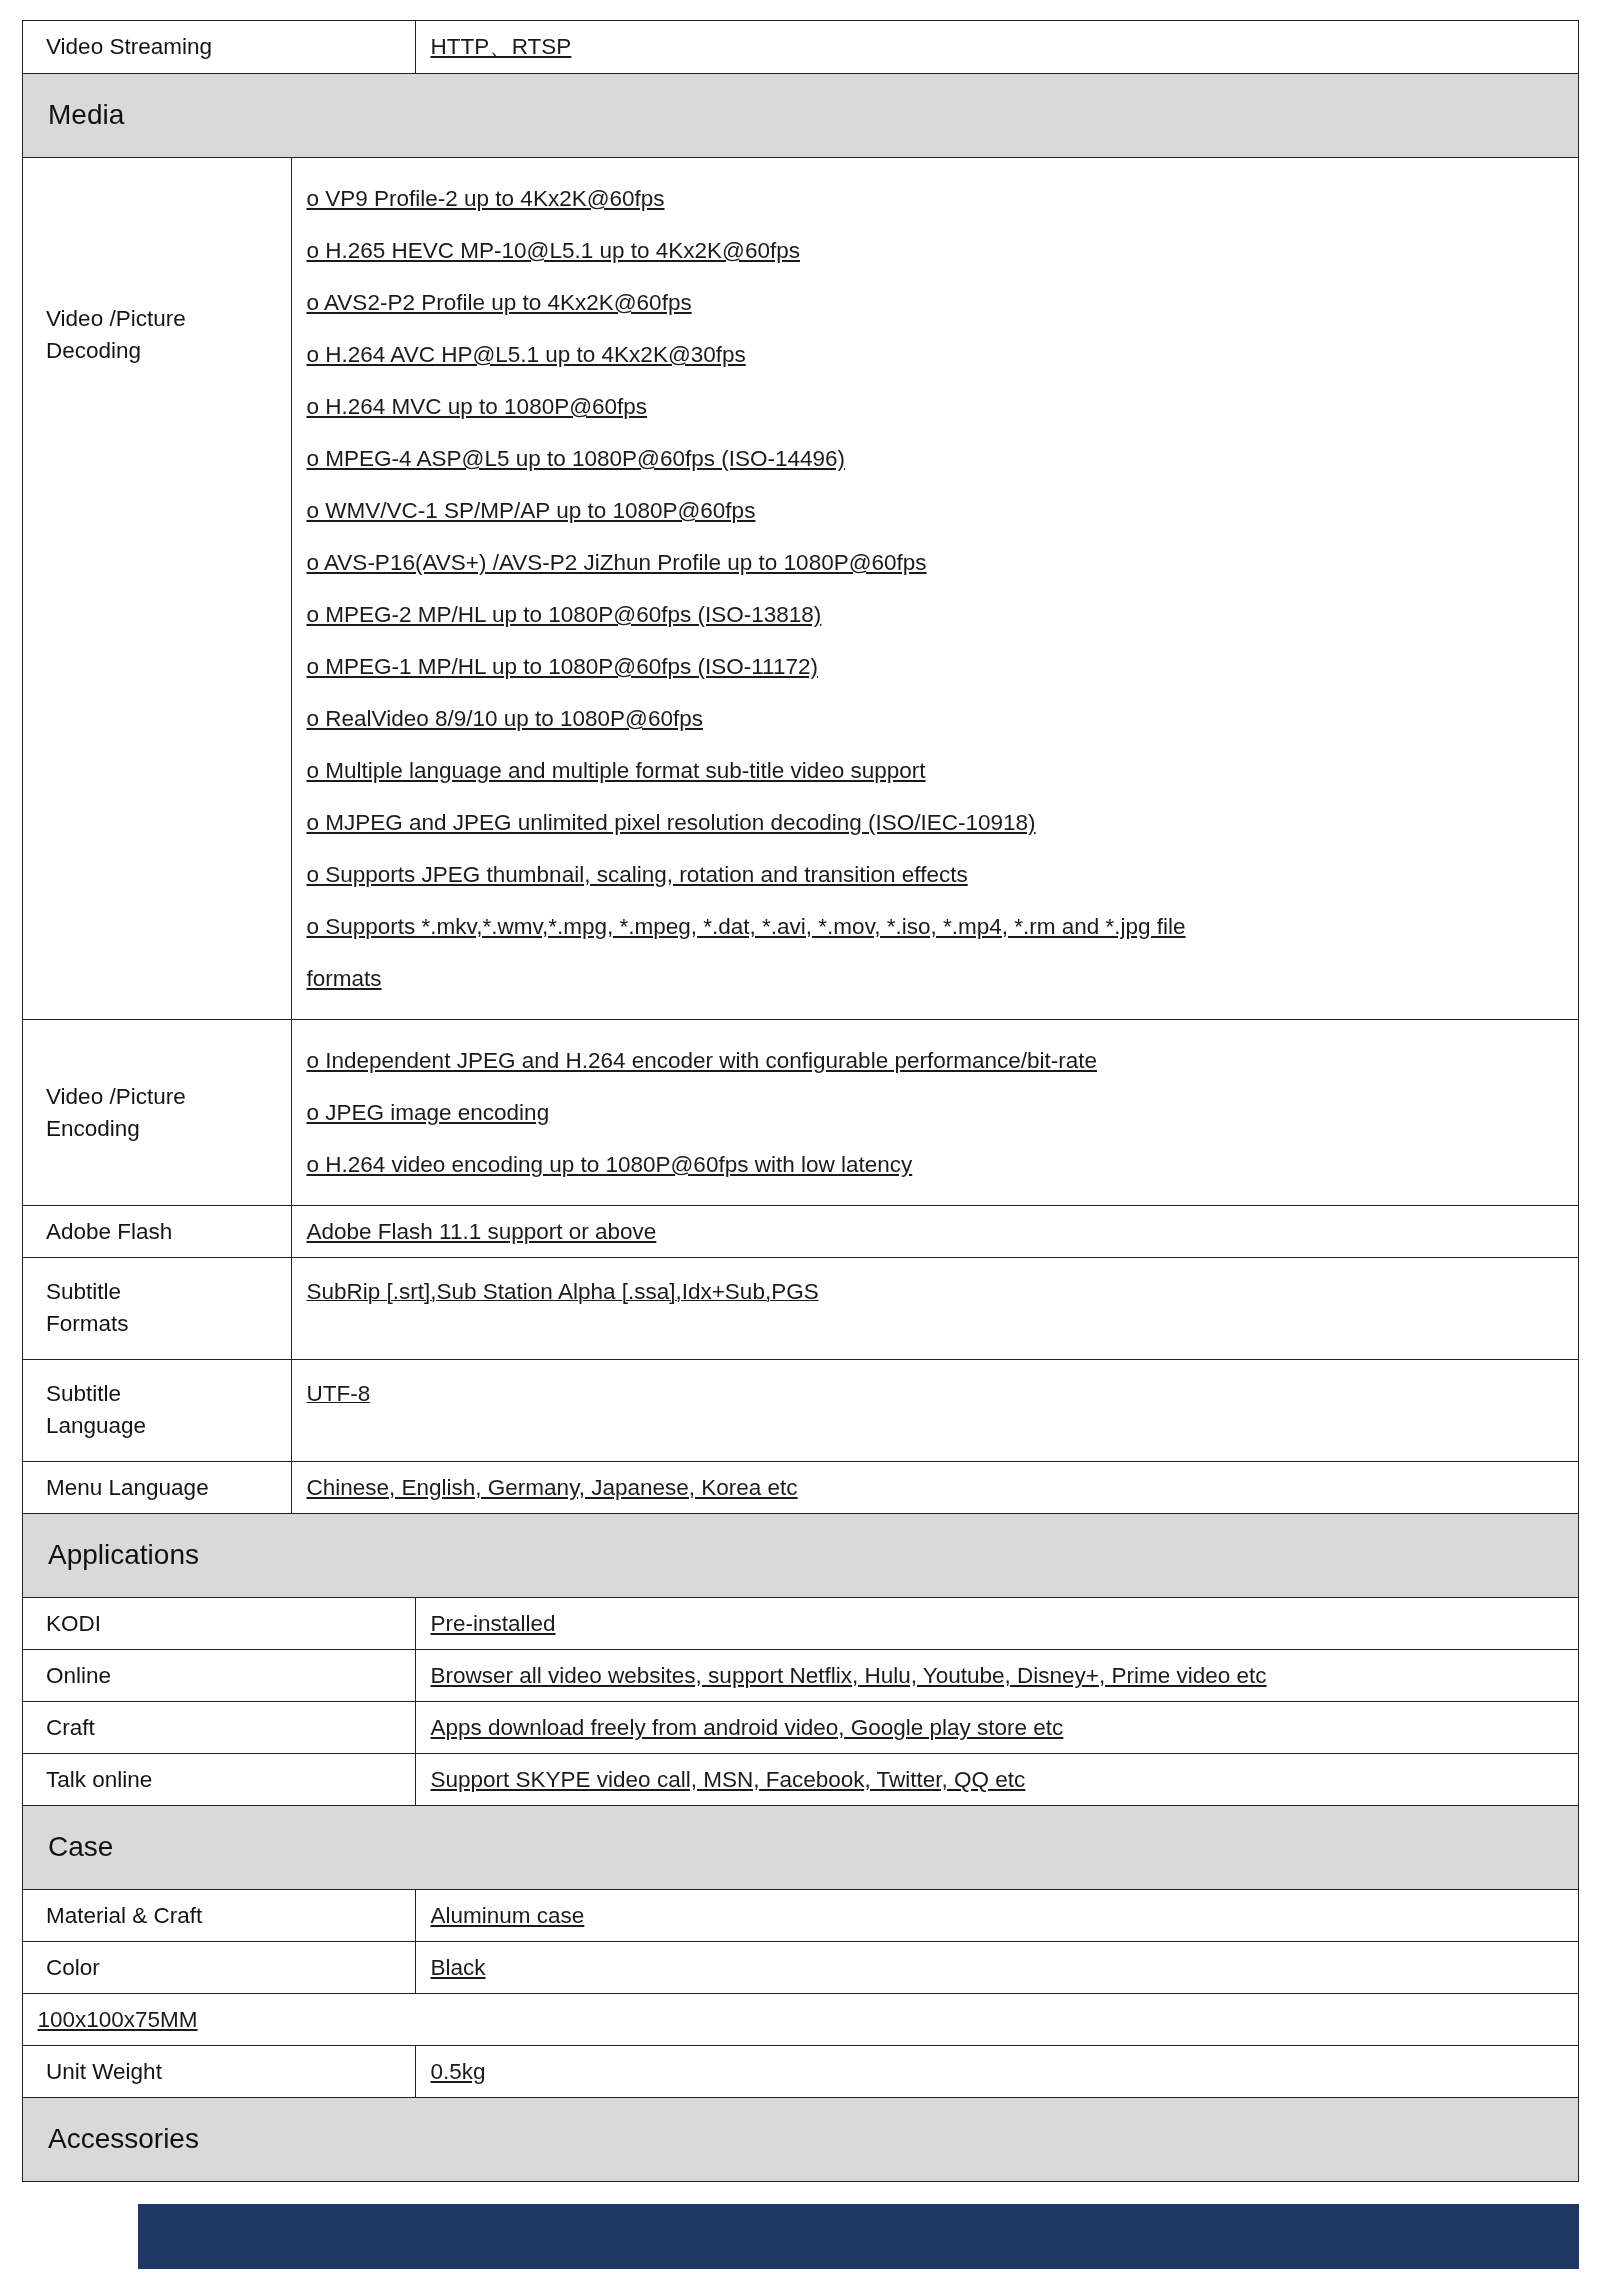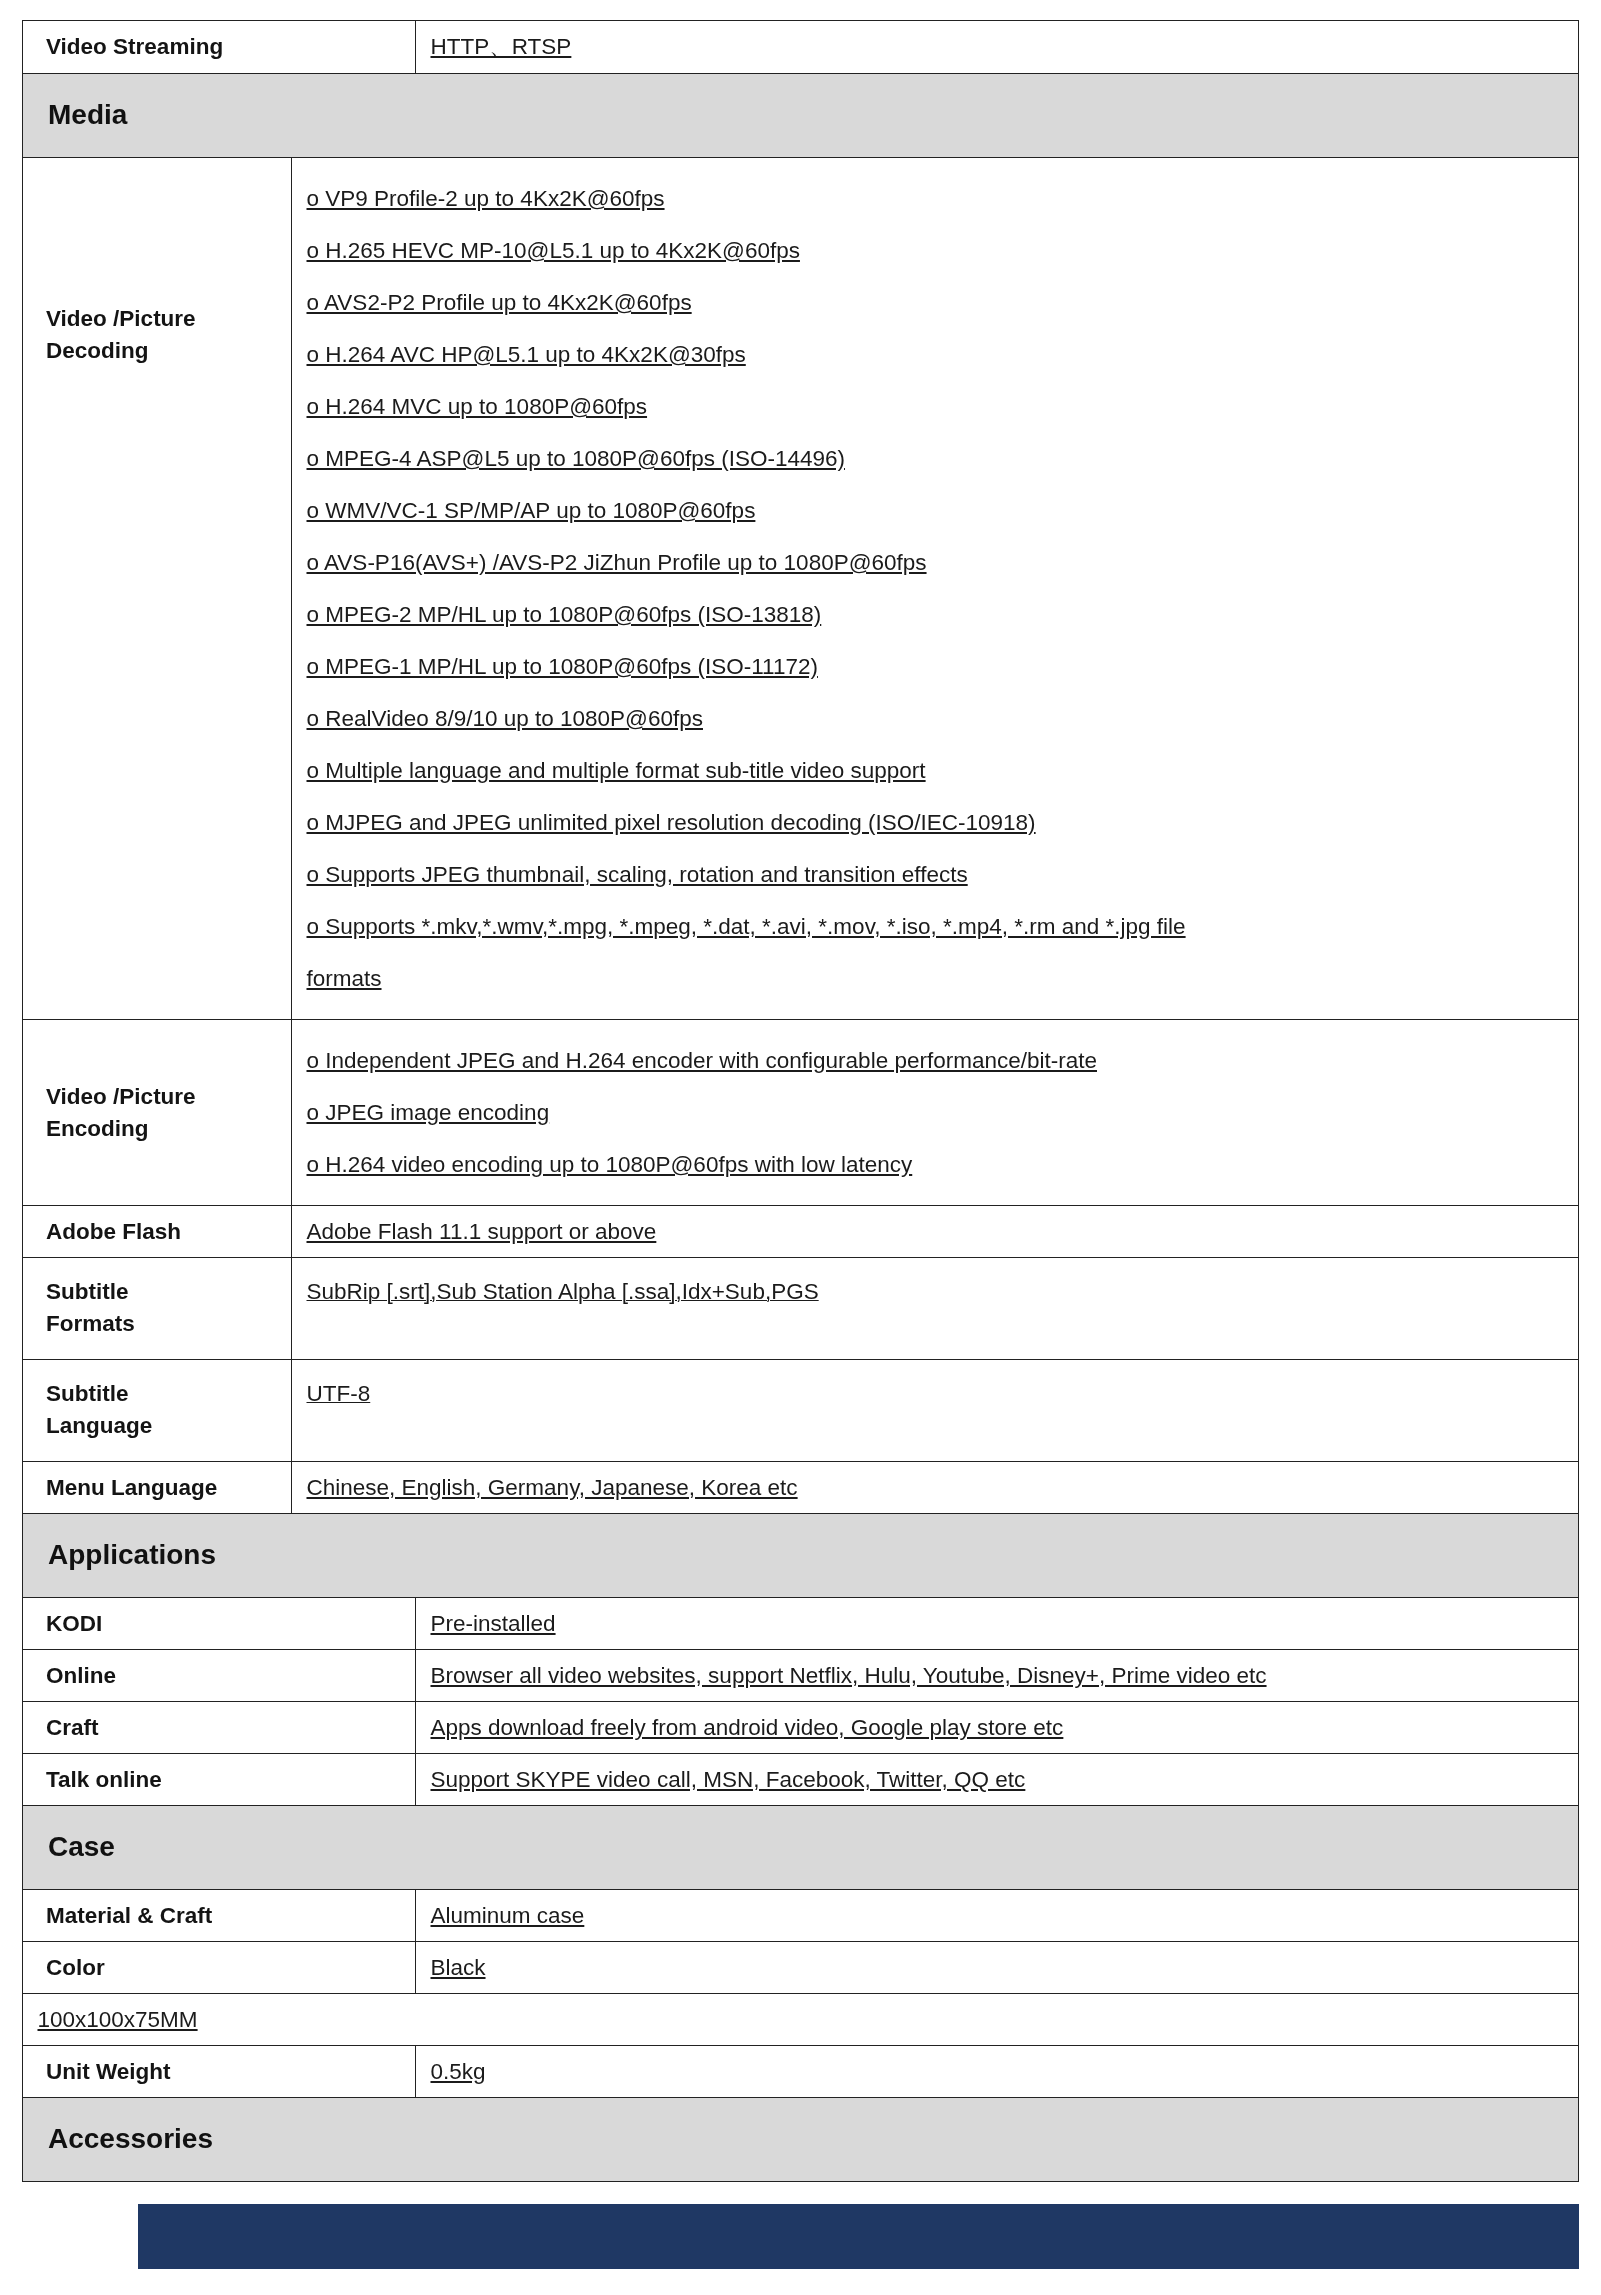--- a/index.html
+++ b/index.html
@@ -18,31 +18,31 @@
 
   .row { display: grid; border-top: 1.5px solid #222222; }
   .row:first-child { border-top: none; }
   .row.wide   { grid-template-columns: 393px 1fr; }
   .row.narrow { grid-template-columns: 269px 1fr; }
 
   .row.header-band {
     display: flex; align-items: center;
     background: #d9d9d9; height: 84px; padding-left: 25px;
   }
-  .header-band .t { font-size: 28px; font-weight: 700; color: #111111; line-height: 1.1; }
+  .header-band .t { font-size: 28px; font-weight: 400; color: #111111; line-height: 1.1; }
 
   .cell { min-height: 0; }
   .cell.label {
     border-right: 1.5px solid #222222;
     padding-left: 23px; padding-right: 8.7px;
   }
   .cell.value { padding-left: 14.5px; padding-right: 17.4px; text-decoration: underline; }
 
   .t { font-size: 22.5px; line-height: 32px; white-space: pre-line; }
-  .label .t { font-weight: 700; color: #141414; }
+  .label .t { font-weight: 400; color: #141414; }
 
   
   .row.kv1 { height: 52px; }
   .row.kv1 .cell { display: flex; align-items: center; }
 
   
   .row.kv2 { height: 102px; }
   .row.kv2 .cell { padding-top: 17.4px; }
 
   

